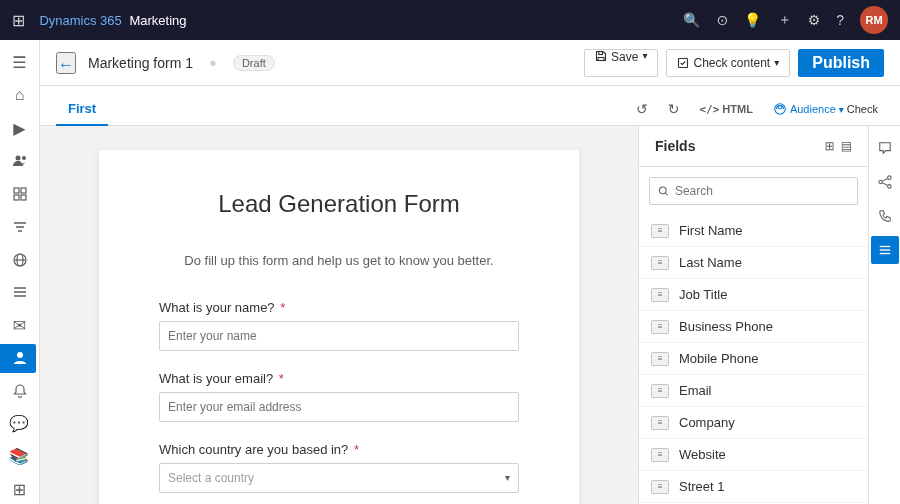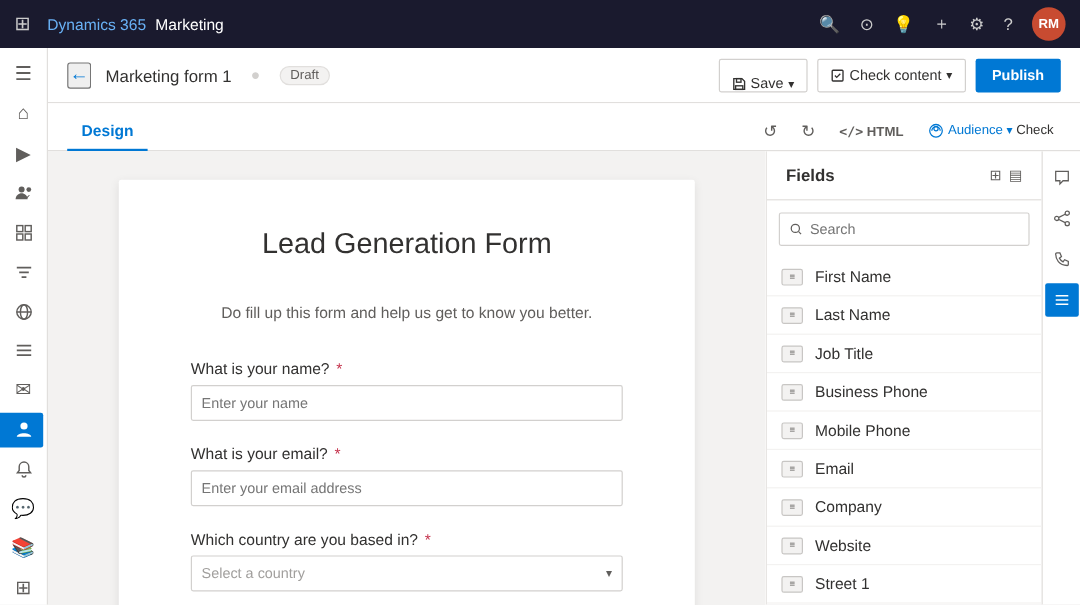--- a/index.html
+++ b/index.html
@@ -32,23 +32,23 @@
 
     
     .content-area { flex: 1; display: flex; flex-direction: column; overflow: hidden; }
 
     
     .header-bar { height: 46px; background: #fff; border-bottom: 1px solid #e1dfdd; display: flex; align-items: center; padding: 0 16px; gap: 12px; }
     .back-btn { color: #0078d4; font-size: 16px; cursor: pointer; }
     .page-title { font-size: 14px; font-weight: 400; color: #323130; }
     .status-badge { font-size: 11px; color: #605e5c; background: #f3f2f1; border: 1px solid #e1dfdd; padding: 1px 8px; border-radius: 10px; }
     .header-actions { margin-left: auto; display: flex; align-items: center; gap: 8px; }
-    .save-btn { height: 28px; border: 1px solid #d2d0ce; background: #fff; color: #323130; font-size: 12px; padding: 0 10px; cursor: pointer; display: flex; align-items: flex-end; gap: 4px; border-radius: 2px; }
+    .save-btn { height: 28px; border: 1px solid #d2d0ce; background: #fff; color: #323130; font-size: 12px; padding: 0 10px; cursor: pointer; display: flex; align-items: flex-start; gap: 4px; border-radius: 2px; }
     .check-btn { height: 28px; border: 1px solid #d2d0ce; background: #fff; color: #323130; font-size: 12px; padding: 0 10px; cursor: pointer; display: flex; align-items: center; gap: 4px; border-radius: 2px; }
-    .publish-btn { height: 28px; background: #0078d4; color: #fff; font-size: 12px; font-weight: 600; padding: 0 14px; border: none; cursor: pointer; border-radius: 2px; }
+    .publish-btn { height: 28px; background: #0078d4; color: #fff; font-size: 16px; font-weight: 600; padding: 0 14px; border: none; cursor: pointer; border-radius: 2px; }
 
     
     .tabs-bar { height: 40px; background: #fff; border-bottom: 1px solid #e1dfdd; display: flex; align-items: flex-end; padding: 0 16px; gap: 0; }
     .tab { padding: 8px 12px; font-size: 13px; color: #605e5c; cursor: pointer; border-bottom: 2px solid transparent; margin-bottom: -1px; }
     .tab.active { color: #0078d4; border-bottom: 2px solid #0078d4; font-weight: 600; }
     .tab-actions { margin-left: auto; display: flex; align-items: center; gap: 8px; padding-bottom: 6px; }
     .tab-action-btn { background: none; border: none; color: #605e5c; font-size: 14px; cursor: pointer; padding: 2px 6px; }
 
     
     .editor-layout { flex: 1; display: flex; overflow: hidden; }
@@ -185,21 +185,21 @@
               <polyline points="5,8 7,10 11,6"></polyline>
             </svg>
           <span>Check content</span>
           <span style="font-size:10px;">▾</span>
         </button>
         <button class="publish-btn">Publish</button>
       </div>
     </div>
 
     <div class="tabs-bar">
-      <div class="tab active">Design</div>
+      <div class="tab active">First</div>
       <div class="tab-actions">
         <button class="tab-action-btn">↺</button>
         <button class="tab-action-btn">↻</button>
         <button class="tab-action-btn" style="font-size:11px; font-weight:600; color:#605e5c;">
           <span style="font-family:monospace;">&lt;/&gt;</span>
           <span>HTML</span>
         </button>
         <button class="tab-action-btn" style="display:flex;align-items:center;gap:3px;">
           <svg width="14" height="14" viewBox="0 0 16 16" fill="none" stroke="#0078d4" stroke-width="1.2">
               <circle cx="8" cy="8" r="6"></circle>

